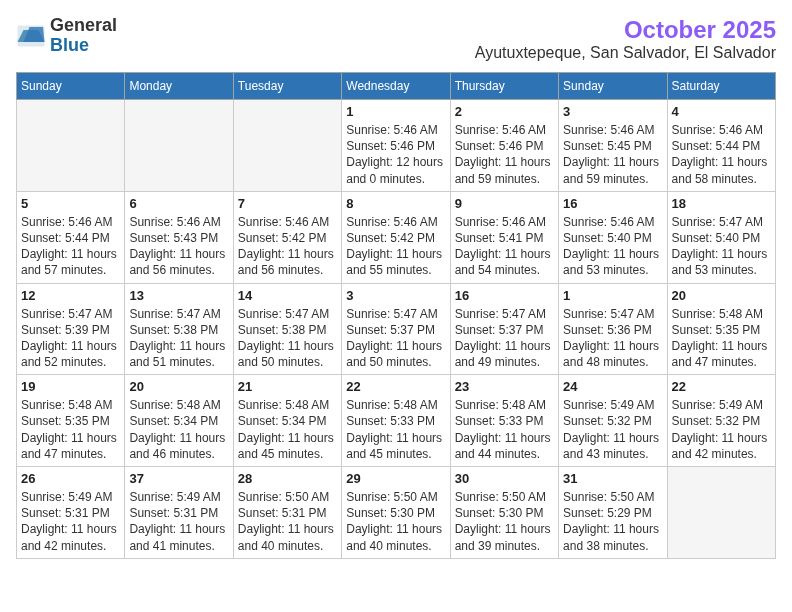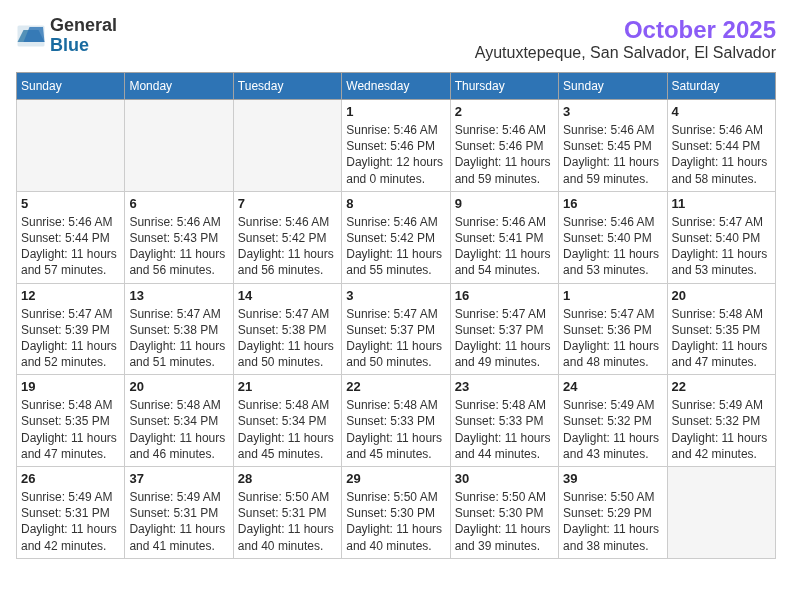--- a/index.html
+++ b/index.html
@@ -159,21 +159,21 @@
         </td>
         <td>
           <div class="day-number">9</div>
           <div class="day-info">Sunrise: 5:46 AM<br>Sunset: 5:41 PM<br>Daylight: 11 hours and 54 minutes.</div>
         </td>
         <td>
           <div class="day-number">16</div>
           <div class="day-info">Sunrise: 5:46 AM<br>Sunset: 5:40 PM<br>Daylight: 11 hours and 53 minutes.</div>
         </td>
         <td>
-          <div class="day-number">11</div>
+          <div class="day-number">18</div>
           <div class="day-info">Sunrise: 5:47 AM<br>Sunset: 5:40 PM<br>Daylight: 11 hours and 53 minutes.</div>
         </td>
       </tr>
       <tr>
         <td>
           <div class="day-number">12</div>
           <div class="day-info">Sunrise: 5:47 AM<br>Sunset: 5:39 PM<br>Daylight: 11 hours and 52 minutes.</div>
         </td>
         <td>
           <div class="day-number">13</div>
@@ -245,19 +245,19 @@
         </td>
         <td>
           <div class="day-number">29</div>
           <div class="day-info">Sunrise: 5:50 AM<br>Sunset: 5:30 PM<br>Daylight: 11 hours and 40 minutes.</div>
         </td>
         <td>
           <div class="day-number">30</div>
           <div class="day-info">Sunrise: 5:50 AM<br>Sunset: 5:30 PM<br>Daylight: 11 hours and 39 minutes.</div>
         </td>
         <td>
-          <div class="day-number">39</div>
+          <div class="day-number">31</div>
           <div class="day-info">Sunrise: 5:50 AM<br>Sunset: 5:29 PM<br>Daylight: 11 hours and 38 minutes.</div>
         </td>
         <td class="empty"></td>
       </tr>
     </tbody>
 </table>
 
 </body></html>

